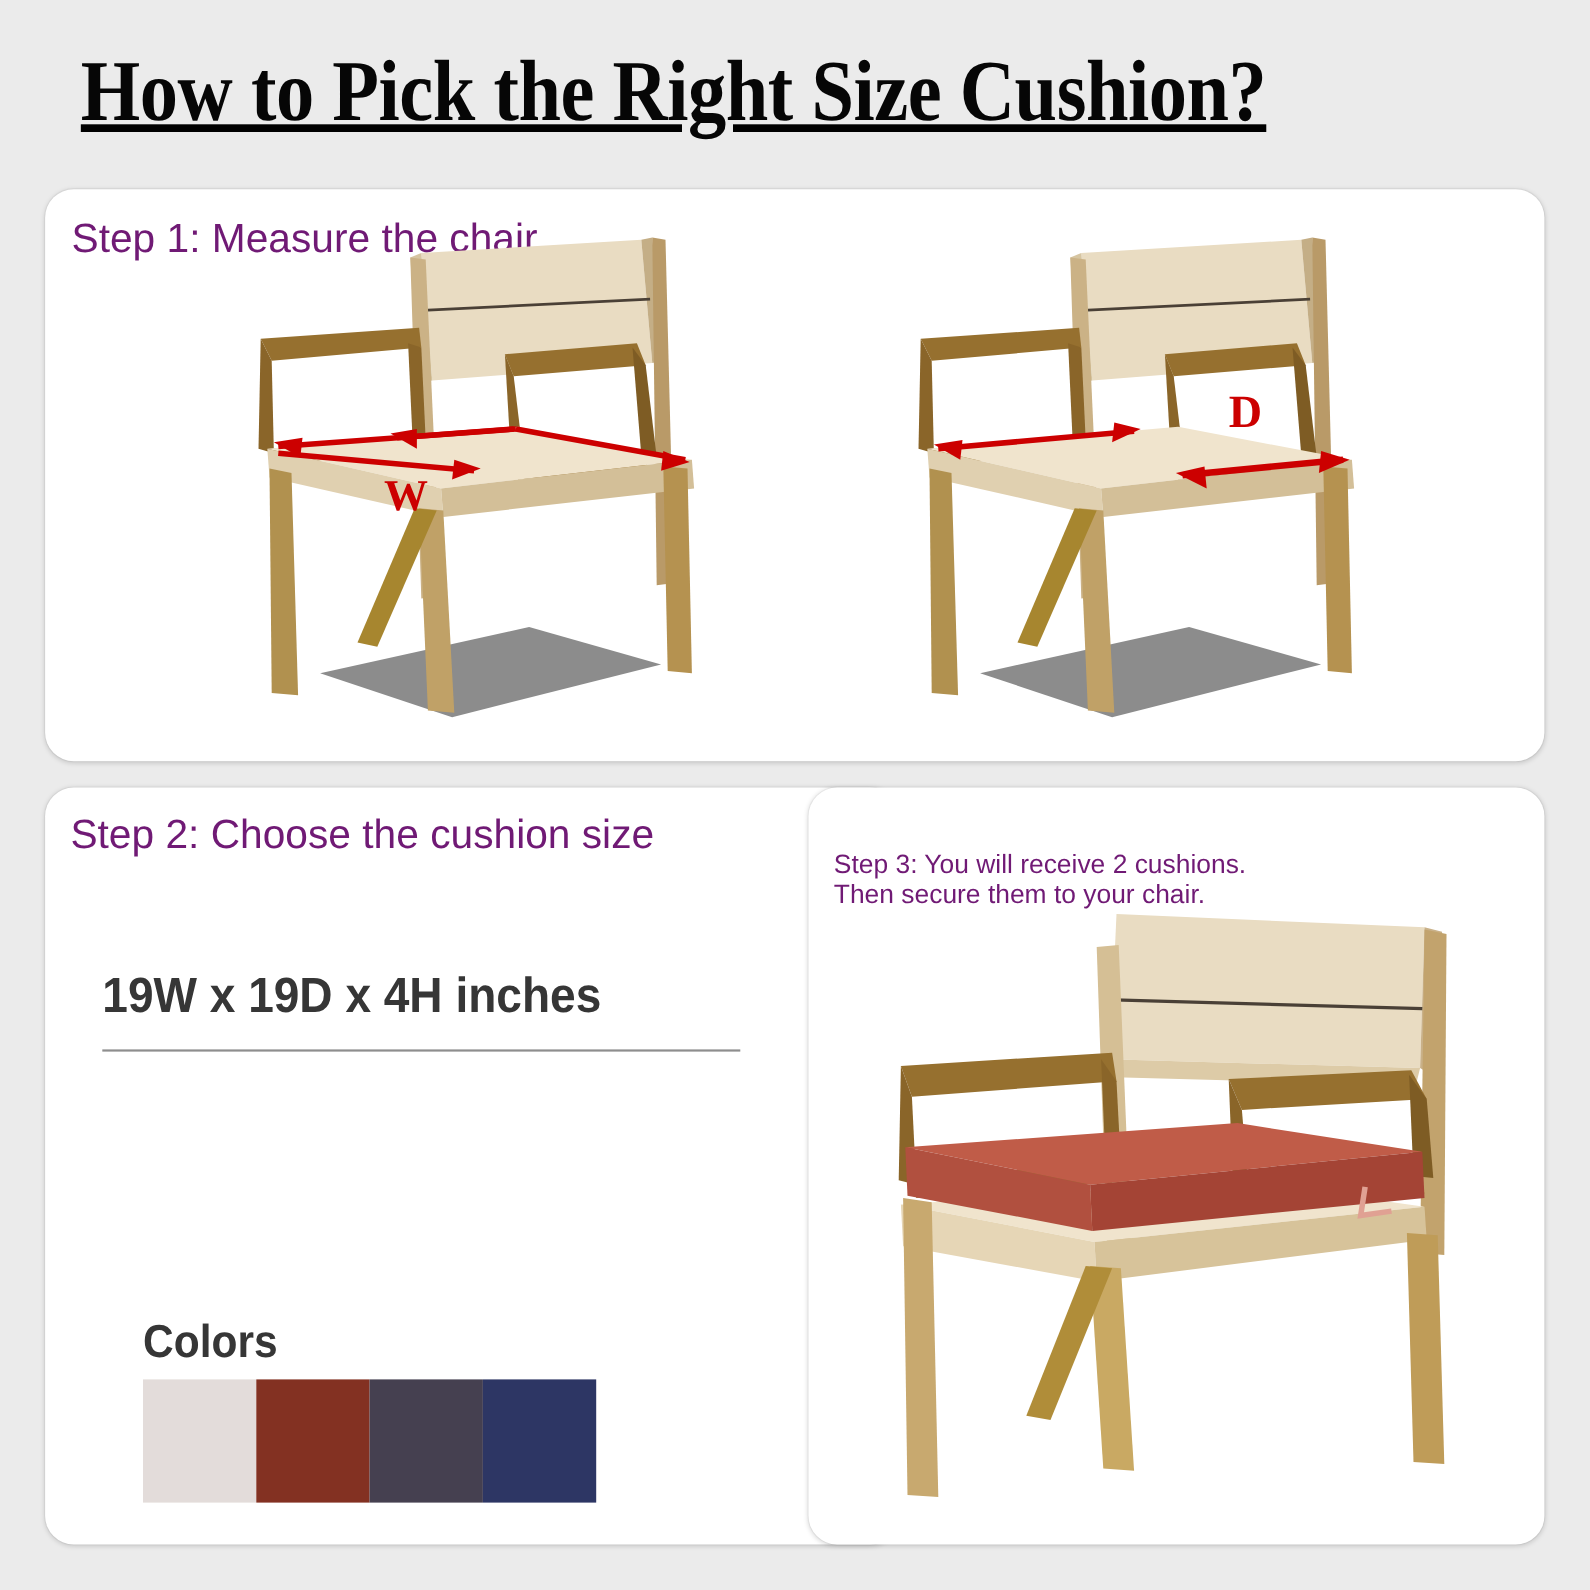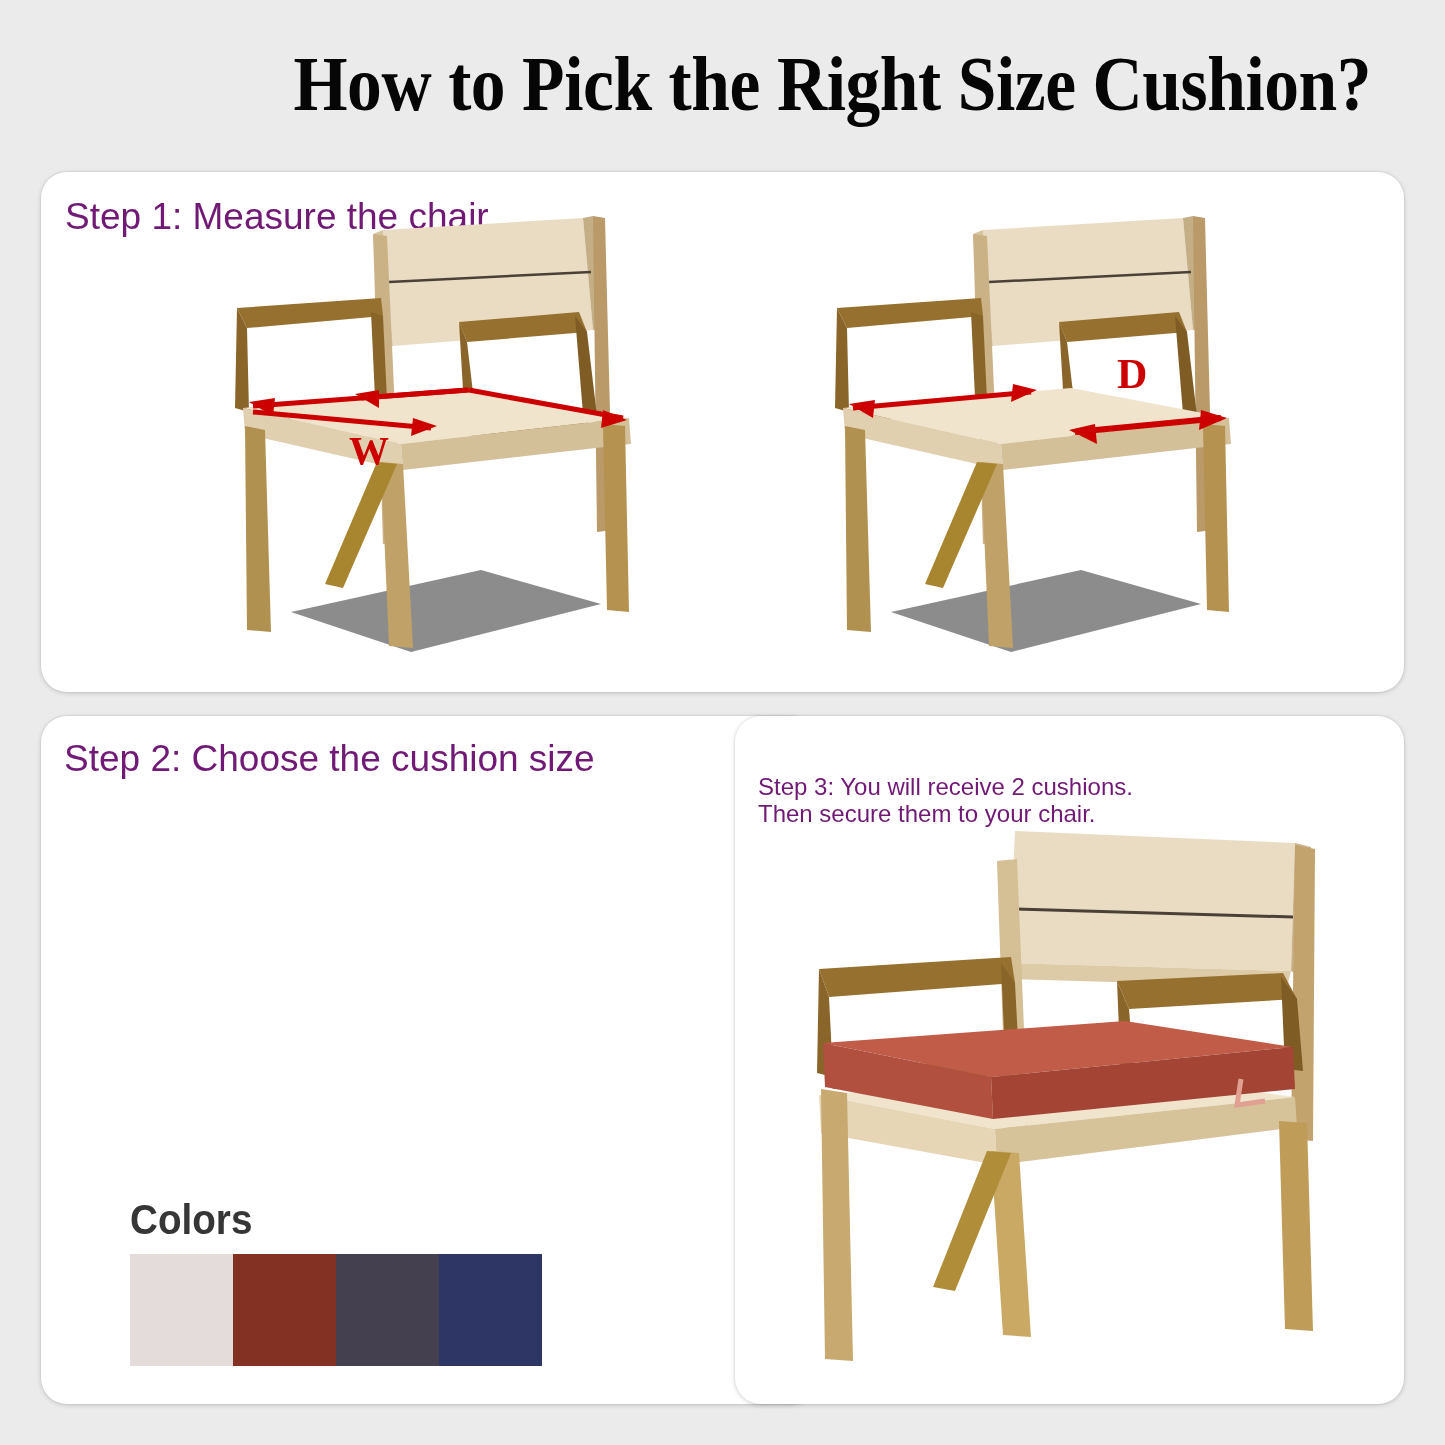--- a/index.html
+++ b/index.html
@@ -16,21 +16,22 @@
   }
 
   
   .title-bar {
     position: absolute;
     top: 0; left: 0;
     width: 1445px;
     height: 168px;
     display: flex;
     align-items: center;
-    justify-content: flex-end;
+    justify-content: flex-start;
+    text-decoration: underline;
   }
   .title-text {
     font-family: "Liberation Serif", serif;
     font-weight: bold;
     font-size: 79px;
     color: #060606;
     letter-spacing: -0.5px;
     transform: scaleX(0.88);
     white-space: nowrap;
   }
@@ -208,20 +209,23 @@
       </g>
       <text x="286" y="176" font-family="Liberation Serif, serif" font-size="42" font-weight="bold" fill="#cc0000">D</text>
     </svg>
   </div>
 </div>
 
 <div class="card" id="card-step2">
   <div class="step-label">Step 2: Choose the cushion size</div>
 
   <div class="size-list">
+    <div class="size-row">
+      <span class="size-text">19W x 19D x 4H inches</span>
+    </div>
   </div>
 </div>
 
 <div class="colors-heading" style="left:130px; top:1196px;">Colors</div>
 <div class="swatch-strip" style="left:130px; top:1254px; width:412px; height:112px;">
   <div class="swatch" style="background:#e3dcda"></div>
   <div class="swatch" style="background:#833122"></div>
   <div class="swatch" style="background:#454050"></div>
   <div class="swatch" style="background:#2d3664"></div>
 </div>

